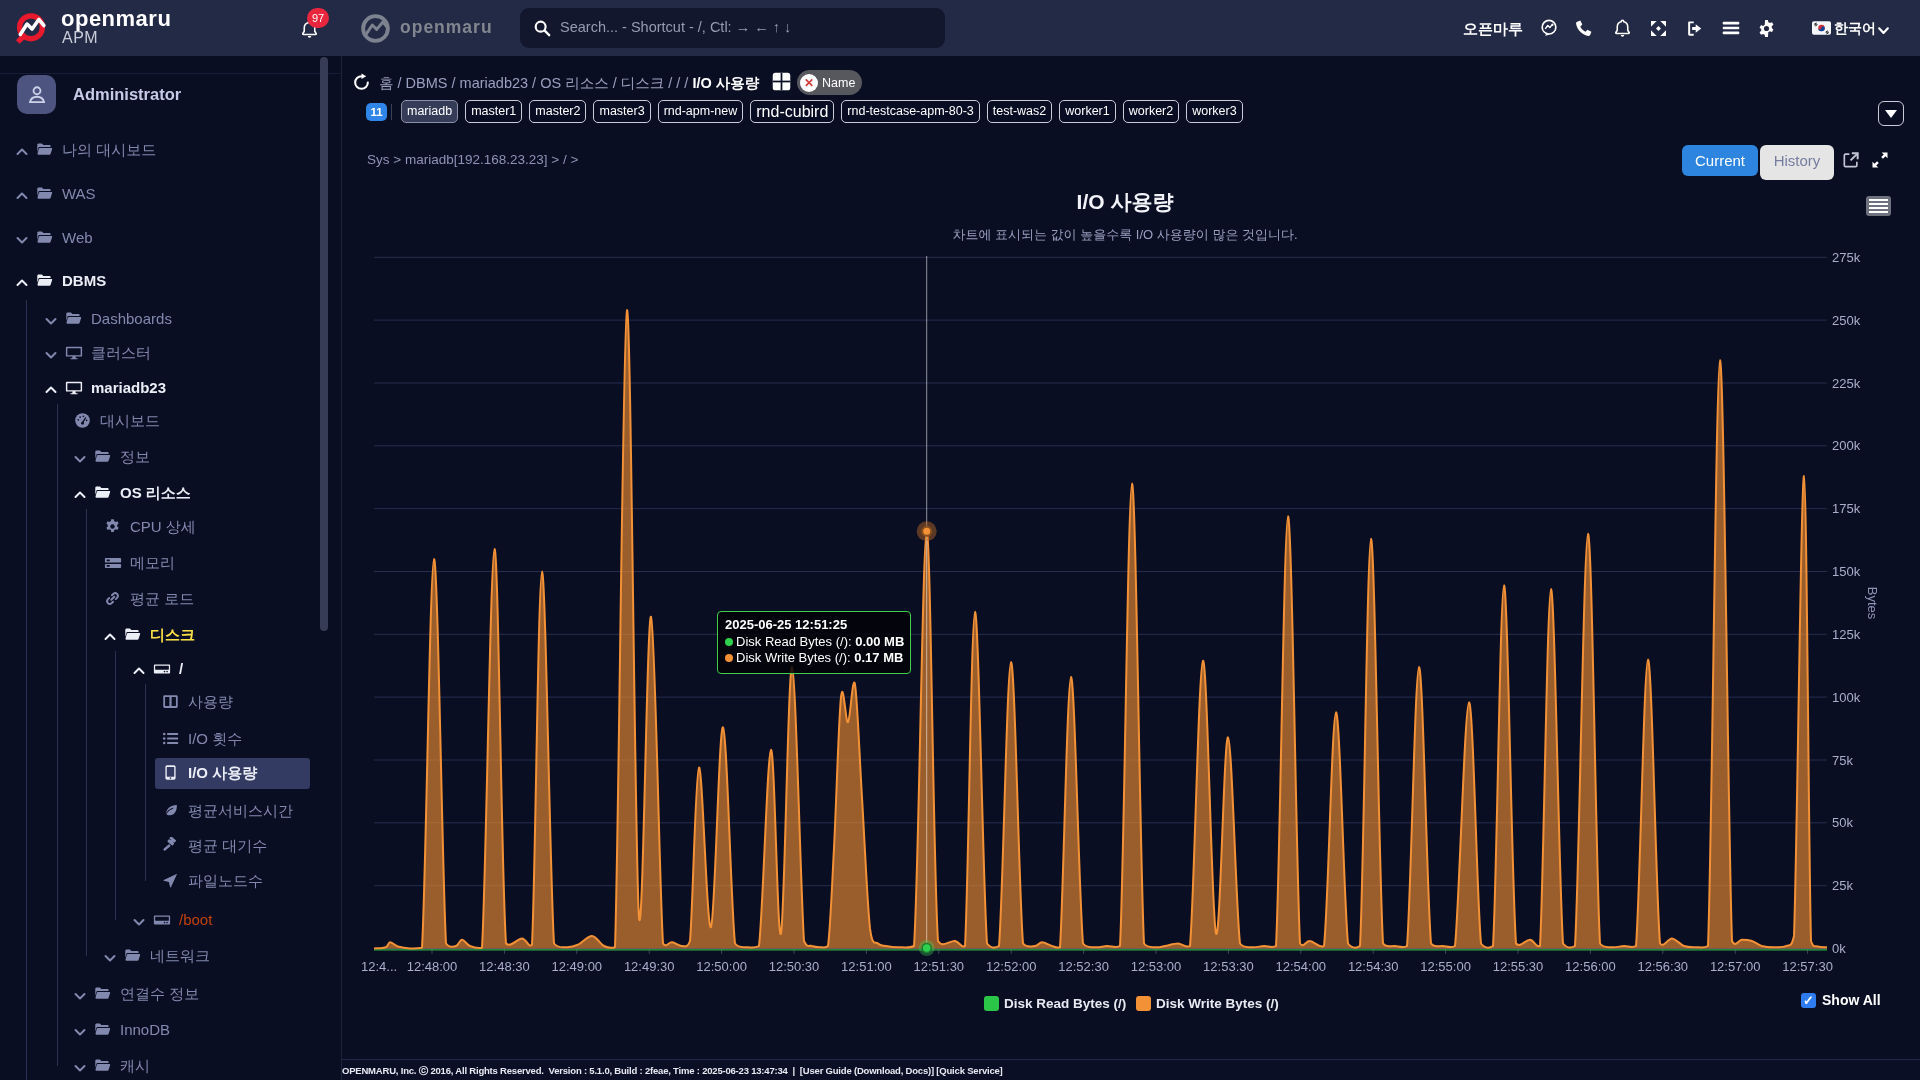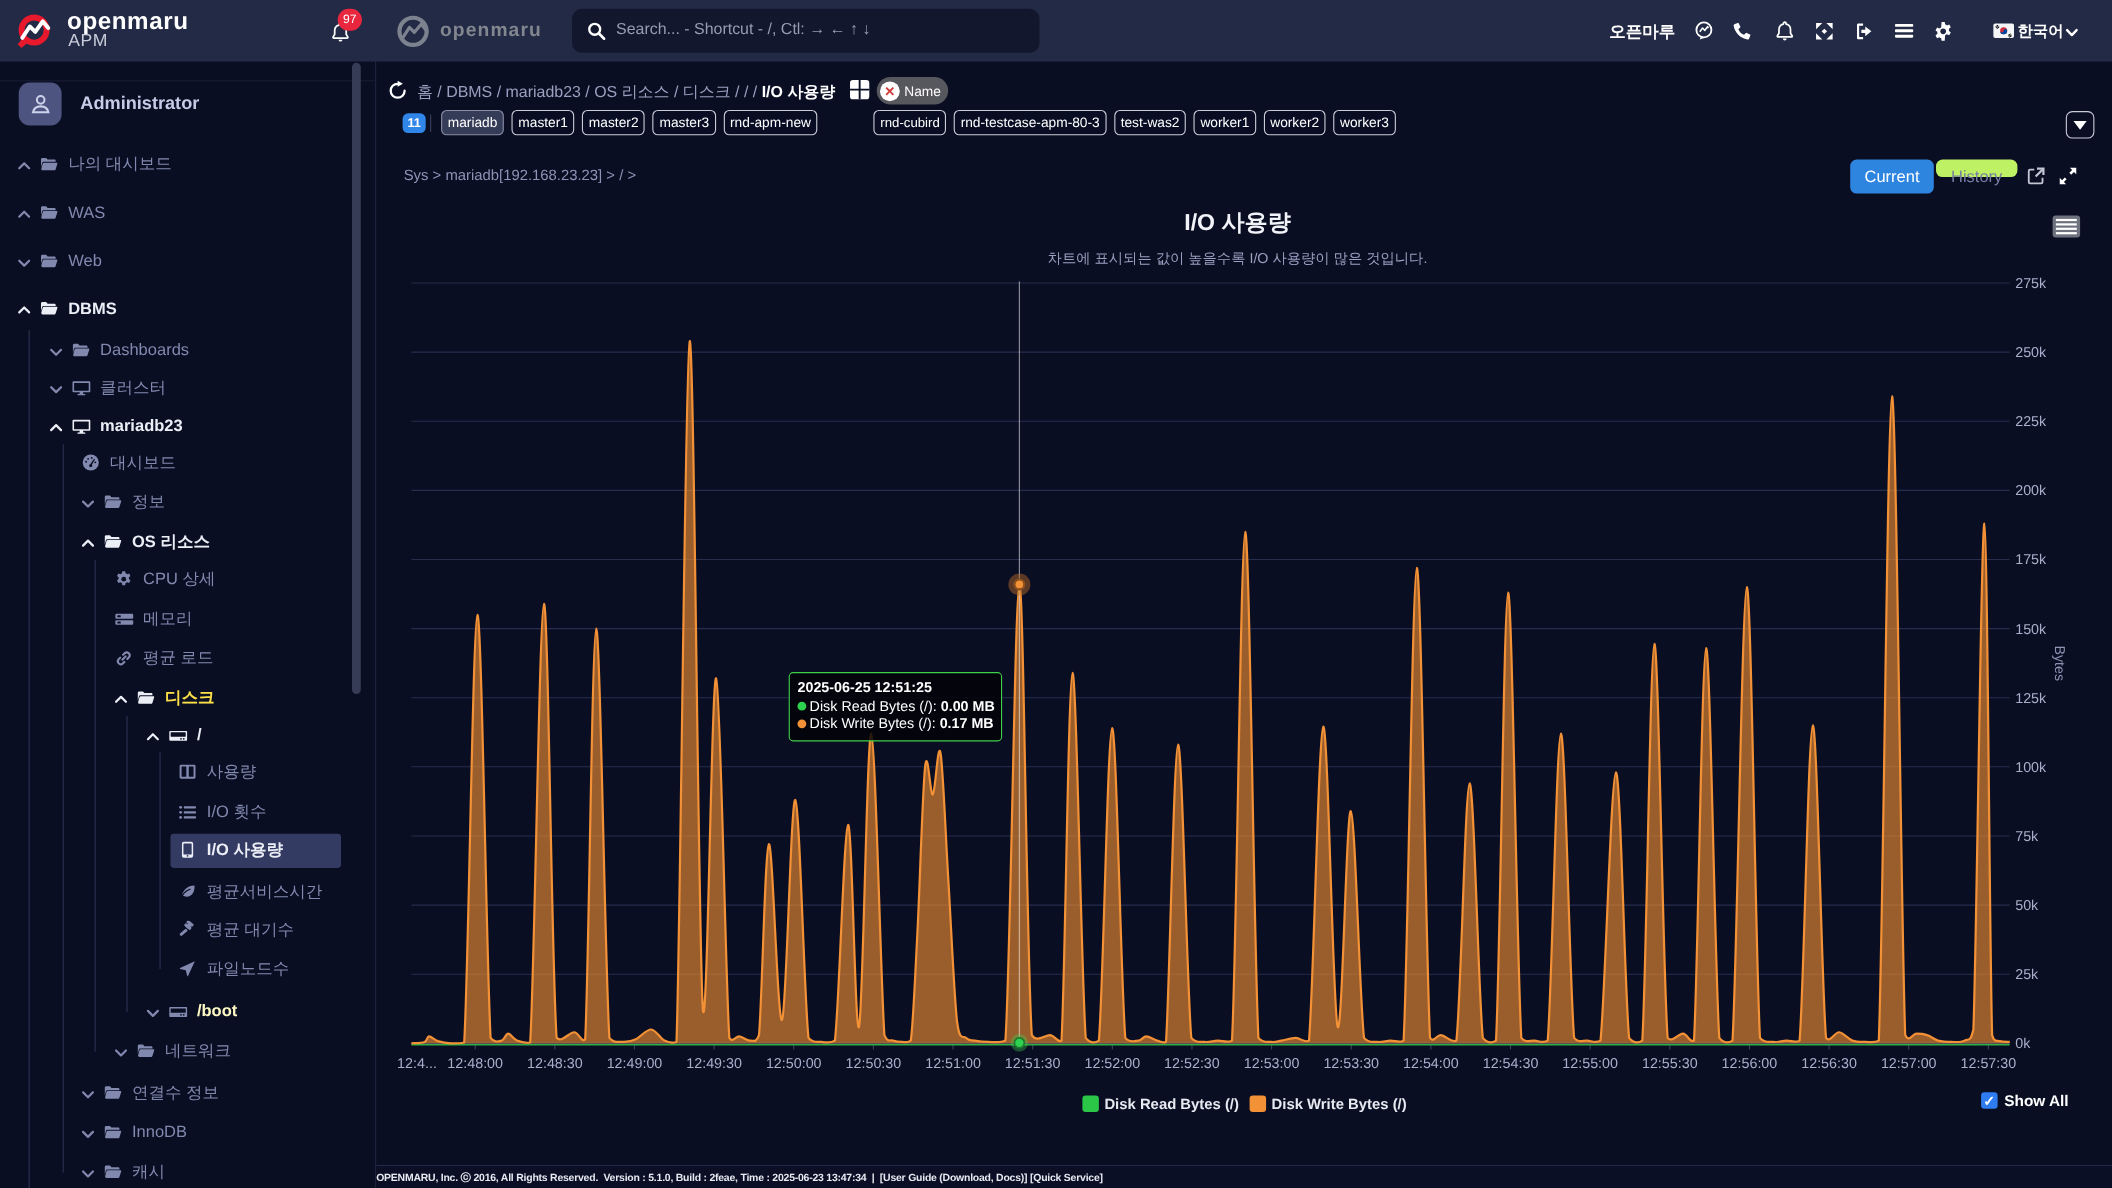--- a/index.html
+++ b/index.html
@@ -332,21 +332,21 @@
 <div style="position:absolute;left:188px;top:871px;font-size:15px;line-height:20px;font-weight:normal;color:#8289ae;white-space:nowrap;">파일노드수</div>
 <div style="position:absolute;left:133px;top:914px;width:12px;height:12px;"><svg viewBox="0 0 12 12" width="12" height="12">
       <path d="M1.5 4l4.5 4.5L10.5 4" fill="none" stroke="#8289ae" stroke-width="2" stroke-linecap="round" stroke-linejoin="round"></path>
     </svg></div>
 <div style="position:absolute;left:153px;top:911px;width:18px;height:18px;"><svg viewBox="0 0 20 20" width="18" height="18">
       <path d="M2 5h16c.6 0 1 .4 1 1v8c0 .6-.4 1-1 1H2c-.6 0-1-.4-1-1V6c0-.6.4-1 1-1z" fill="#8289ae"></path>
       <rect x="2.4" y="6.4" width="15.2" height="4.4" rx=".4" fill="#0a0e23"></rect>
       <circle cx="15.6" cy="12.9" r=".9" fill="#0a0e23"></circle>
       <circle cx="12.8" cy="12.9" r=".9" fill="#0a0e23"></circle>
     </svg></div>
-<div style="position:absolute;left:179px;top:910px;font-size:15px;line-height:20px;font-weight:bold;color:#fef9c3;white-space:nowrap;">/boot</div>
+<div style="position:absolute;left:179px;top:910px;font-size:15px;line-height:20px;font-weight:normal;color:#c2410c;white-space:nowrap;">/boot</div>
 <div style="position:absolute;left:104px;top:950px;width:12px;height:12px;"><svg viewBox="0 0 12 12" width="12" height="12">
       <path d="M1.5 4l4.5 4.5L10.5 4" fill="none" stroke="#8289ae" stroke-width="2" stroke-linecap="round" stroke-linejoin="round"></path>
     </svg></div>
 <div style="position:absolute;left:124px;top:947px;width:18px;height:18px;"><svg viewBox="0 0 20 20" width="17" height="17">
       <path d="M1.5 4.5c0-.8.7-1.5 1.5-1.5h4l1.6 1.8h7.2c.8 0 1.4.6 1.4 1.4v1H4.3c-.7 0-1.4.5-1.6 1.2L1.5 13z" fill="#8289ae"></path>
       <path d="M4.6 8.1h13.6c.6 0 1 .6.8 1.2l-1.9 6c-.2.6-.7 1-1.3 1H3.2c-.9 0-1.6-.8-1.4-1.7l1.5-5.4c.2-.6.7-1.1 1.3-1.1z" fill="#8289ae"></path>
     </svg></div>
 <div style="position:absolute;left:150px;top:946px;font-size:15px;line-height:20px;font-weight:normal;color:#8289ae;white-space:nowrap;">네트워크</div>
 <div style="position:absolute;left:74px;top:988px;width:12px;height:12px;"><svg viewBox="0 0 12 12" width="12" height="12">
       <path d="M1.5 4l4.5 4.5L10.5 4" fill="none" stroke="#8289ae" stroke-width="2" stroke-linecap="round" stroke-linejoin="round"></path>
@@ -396,34 +396,34 @@
     <span style="color:#fff;font-size:12.5px;">Name</span>
   </div>
 <div style="position:absolute;left:366px;top:103px;width:21px;height:18px;background:#2f86e8;border-radius:5px;color:#fff;font-size:11.5px;font-weight:bold;text-align:center;line-height:18px;">11</div>
 <div style="position:absolute;left:391px;top:104px;width:1px;height:16px;background:#3a4057;"></div>
 <div style="position:absolute;left:401px;top:100px;display:flex;gap:7px;">
     <div style="height:21px;line-height:21px;padding:0 5px;border:1px solid #8b90a8;border-radius:5px;background:#353c58;color:#fff;font-size:12.5px;white-space:nowrap;">mariadb</div>
     <div style="height:21px;line-height:21px;padding:0 5px;border:1px solid #c9cdd8;border-radius:5px;background:rgba(10,14,35,0.3);color:#fff;font-size:12.5px;white-space:nowrap;">master1</div>
     <div style="height:21px;line-height:21px;padding:0 5px;border:1px solid #c9cdd8;border-radius:5px;background:rgba(10,14,35,0.3);color:#fff;font-size:12.5px;white-space:nowrap;">master2</div>
     <div style="height:21px;line-height:21px;padding:0 5px;border:1px solid #c9cdd8;border-radius:5px;background:rgba(10,14,35,0.3);color:#fff;font-size:12.5px;white-space:nowrap;">master3</div>
     <div style="height:21px;line-height:21px;padding:0 5px;border:1px solid #c9cdd8;border-radius:5px;background:rgba(10,14,35,0.3);color:#fff;font-size:12.5px;white-space:nowrap;">rnd-apm-new</div>
-    <div style="height:21px;line-height:21px;padding:0 5px;border:1px solid #c9cdd8;border-radius:5px;background:rgba(10,14,35,0.3);color:#fff;font-size:12px;white-space:nowrap;margin-left:44px;">rnd-cubird</div>
+    <div style="height:21px;line-height:21px;padding:0 5px;border:1px solid #c9cdd8;border-radius:5px;background:rgba(10,14,35,0.3);color:#fff;font-size:16px;white-space:nowrap;">rnd-cubird</div>
     <div style="height:21px;line-height:21px;padding:0 5px;border:1px solid #c9cdd8;border-radius:5px;background:rgba(10,14,35,0.3);color:#fff;font-size:12.5px;white-space:nowrap;">rnd-testcase-apm-80-3</div>
     <div style="height:21px;line-height:21px;padding:0 5px;border:1px solid #c9cdd8;border-radius:5px;background:rgba(10,14,35,0.3);color:#fff;font-size:12.5px;white-space:nowrap;">test-was2</div>
     <div style="height:21px;line-height:21px;padding:0 5px;border:1px solid #c9cdd8;border-radius:5px;background:rgba(10,14,35,0.3);color:#fff;font-size:12.5px;white-space:nowrap;">worker1</div>
     <div style="height:21px;line-height:21px;padding:0 5px;border:1px solid #c9cdd8;border-radius:5px;background:rgba(10,14,35,0.3);color:#fff;font-size:12.5px;white-space:nowrap;">worker2</div>
     <div style="height:21px;line-height:21px;padding:0 5px;border:1px solid #c9cdd8;border-radius:5px;background:rgba(10,14,35,0.3);color:#fff;font-size:12.5px;white-space:nowrap;">worker3</div>
   </div>
 <div style="position:absolute;left:1878px;top:101px;width:26px;height:25px;border:1.5px solid #c8ccd8;border-radius:6px;box-sizing:border-box;display:flex;align-items:center;justify-content:center;">
     <span style="width:0;height:0;border-left:6px solid transparent;border-right:6px solid transparent;border-top:8px solid #fff;"></span>
   </div>
 
   <div style="position:absolute;left:367px;top:152px;font-size:13.5px;color:#8d93b5;">Sys &gt; mariadb[192.168.23.23] &gt; / &gt;</div>
   <div style="position:absolute;left:1682px;top:145px;width:76px;height:31px;background:#2e85e0;border-radius:6px;color:#fff;font-size:15px;text-align:center;line-height:31px;">Current</div>
-  <div style="position:absolute;left:1760px;top:145px;width:74px;height:16px;background:#bef264;border-radius:6px;color:#767da0;font-size:15px;text-align:center;line-height:31px;">History</div>
+  <div style="position:absolute;left:1760px;top:145px;width:74px;height:35px;background:#e5e5e5;border-radius:6px;color:#767da0;font-size:15px;text-align:center;line-height:31px;">History</div>
   <div style="position:absolute;left:1841px;top:150px;"><svg viewBox="0 0 24 24" width="20" height="20">
       <path d="M10 5H5.5C4.7 5 4 5.7 4 6.5v12c0 .8.7 1.5 1.5 1.5h12c.8 0 1.5-.7 1.5-1.5V14" fill="none" stroke="#c2c6d4" stroke-width="2"></path>
       <path d="M13 4h7v7" fill="none" stroke="#c2c6d4" stroke-width="2.4"></path>
       <path d="M20 4L11.5 12.5" stroke="#c2c6d4" stroke-width="2.4"></path>
     </svg></div>
   <div style="position:absolute;left:1870px;top:150px;"><svg viewBox="0 0 24 24" width="20" height="20">
       <g fill="#fff">
         <path d="M14 3h7v7l-2.5-2.5-3 3-2-2 3-3z"></path>
         <path d="M10 21H3v-7l2.5 2.5 3-3 2 2-3 3z"></path>
       </g>

